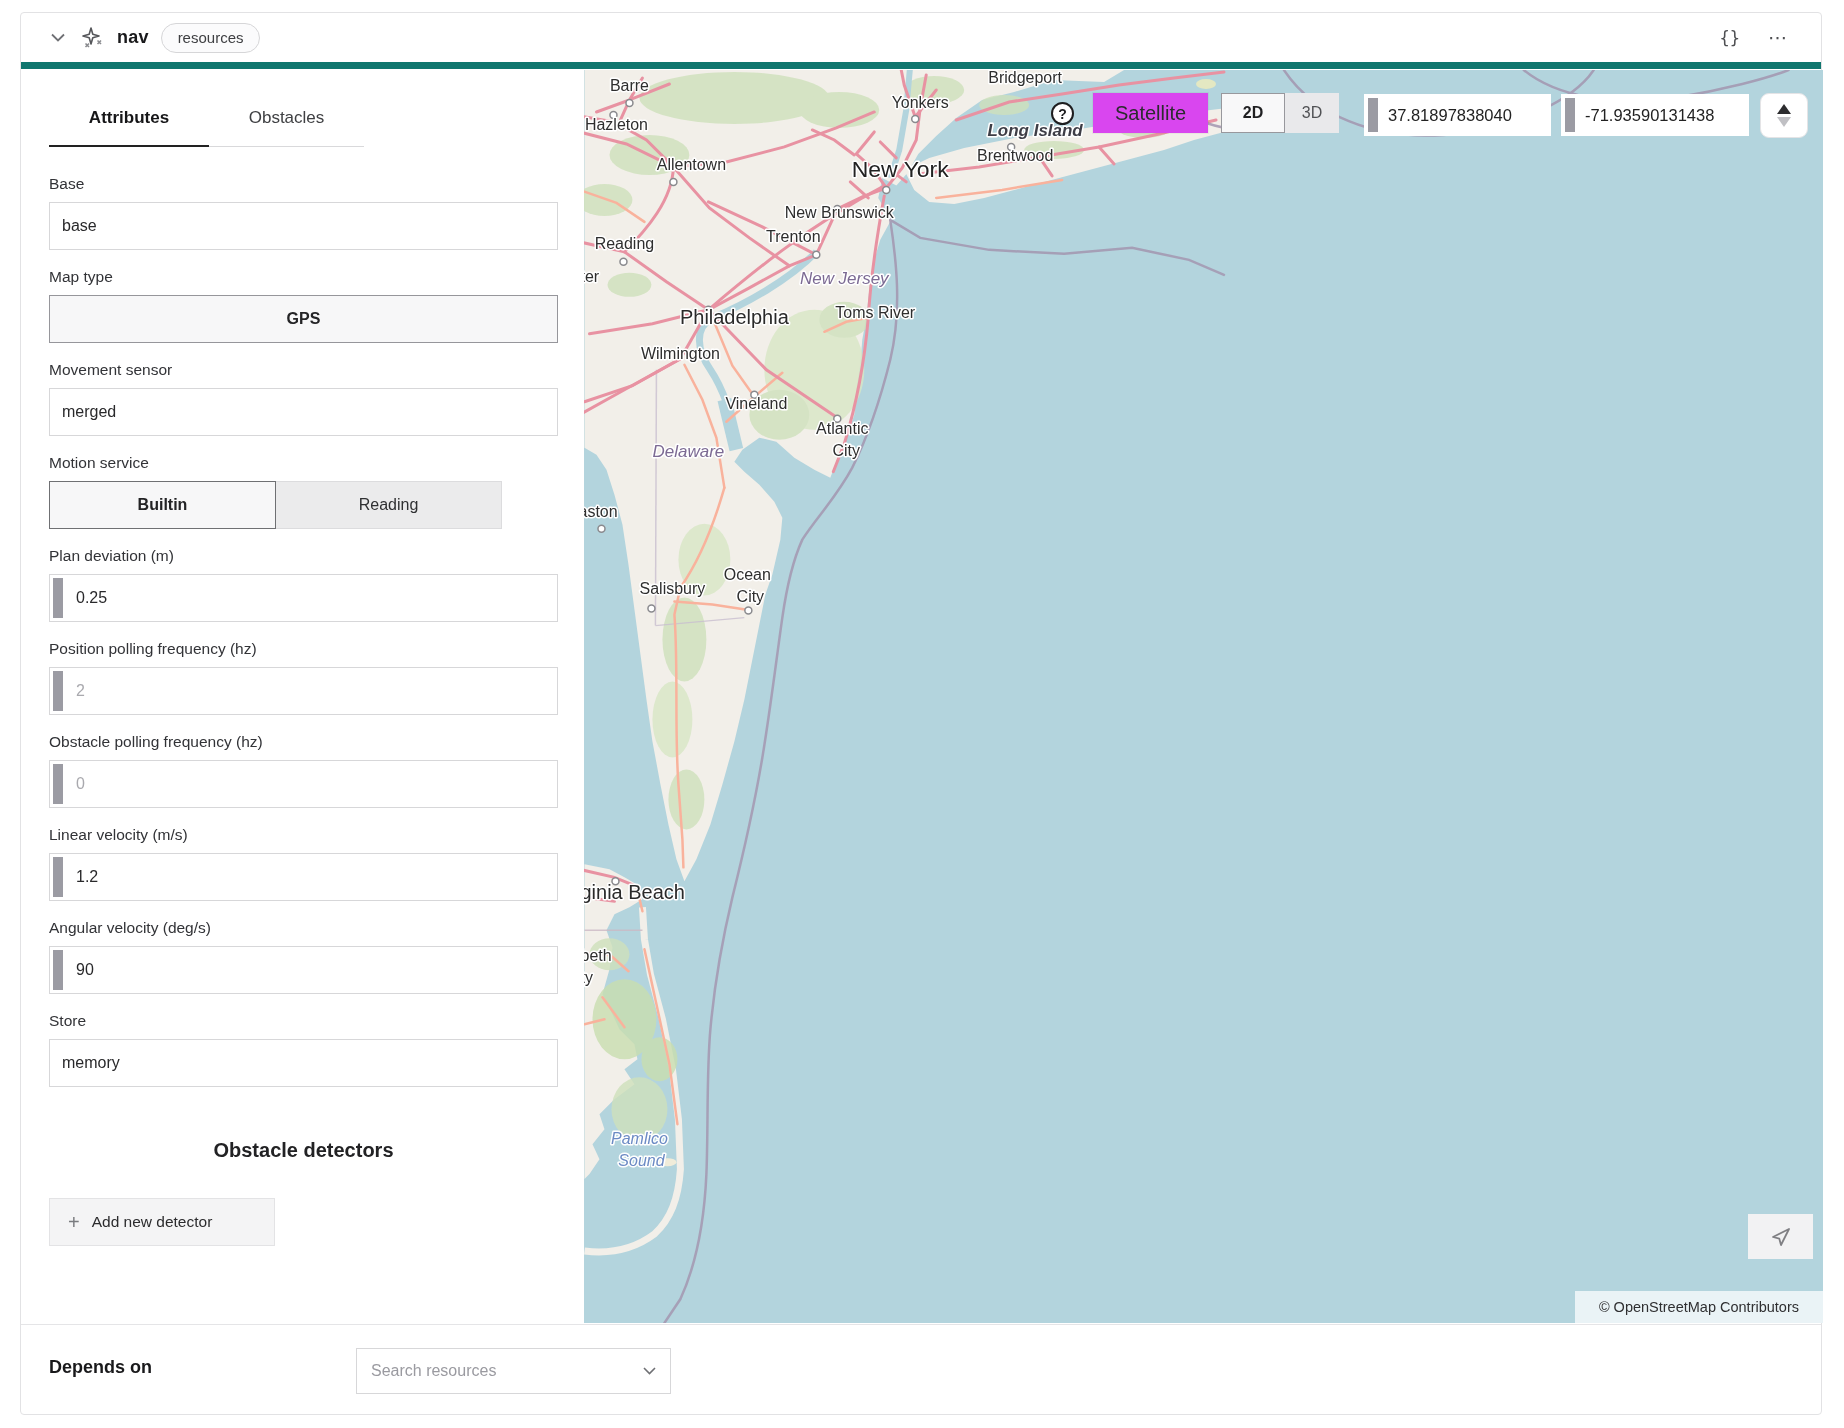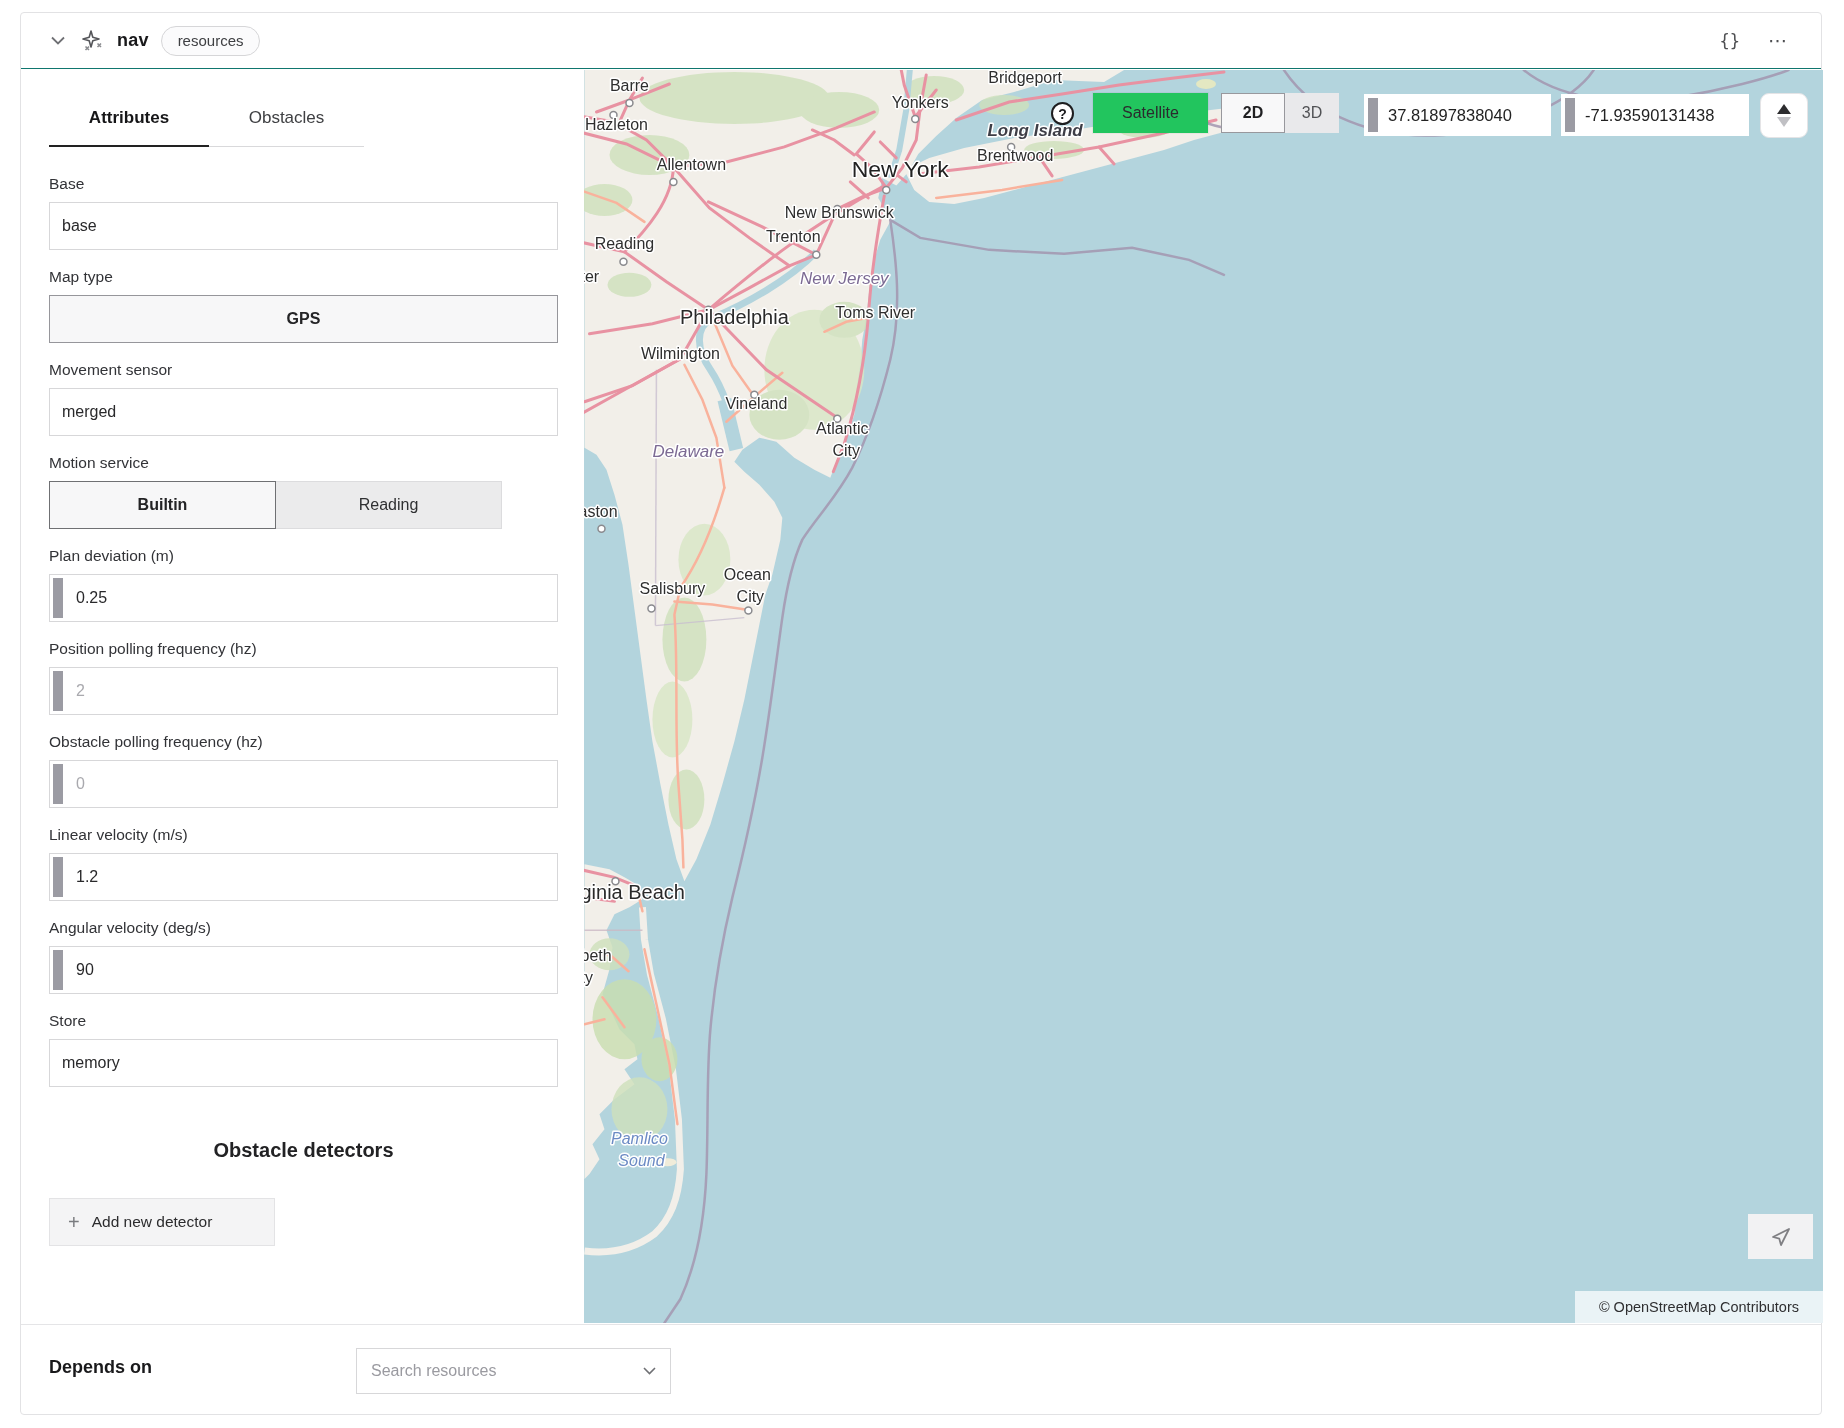--- a/index.html
+++ b/index.html
@@ -3,21 +3,21 @@
 <meta charset="utf-8">
 <style>
   * { margin:0; padding:0; box-sizing:border-box; }
   html,body { background:#fff; }
   body { font-family:"Liberation Sans", sans-serif; color:#282829; }
   .page { position:relative; width:1844px; height:1428px; background:#fff; overflow:hidden; }
   .card { position:absolute; left:20px; top:12px; width:1802px; height:1403px;
           border:1px solid #e2e2e4; border-radius:4px; background:#fff; }
 
   
-  .hdr { position:absolute; left:0; top:0; width:100%; height:56px; border-bottom:1px solid #0f766e;
+  .hdr { position:absolute; left:0; top:0; width:100%; height:56px; border-bottom:7px solid #0f766e;
          display:flex; align-items:center; padding:0 26px; gap:12px; }
   .chev-btn { width:22px; height:22px; display:flex; align-items:center; justify-content:center; cursor:pointer; }
   .svc-icon { width:24px; height:24px; display:flex; align-items:center; justify-content:center; }
   .hdr-name { font-size:18px; font-weight:700; color:#19191b; letter-spacing:.2px; }
   .badge { height:30px; padding:0 16px; border:1px solid #d6d6d8; border-radius:16px; background:#fbfbfc;
            font-size:15px; color:#3f4043; display:flex; align-items:center; }
   .hdr-spacer { flex:1; }
   .code-ic { font-family:"DejaVu Sans Mono", monospace; font-size:17px; color:#4e4f52; padding:0 10px; cursor:pointer; }
   .menu-ic { font-size:19px; color:#4e4f52; letter-spacing:2px; padding:0 6px; cursor:pointer; }
 
@@ -53,21 +53,21 @@
   .map svg text.city  { font-size:16px; fill:#2e2e2e; }
   .map svg text.city-md { font-size:20px; fill:#2a2a2a; }
   .map svg text.city-lg { font-size:23px; fill:#222; font-weight:500; }
   .map svg text.state { font-size:17px; fill:#7c6a93; font-style:italic; }
   .map svg text.water { font-size:16px; fill:#6b8ac4; font-style:italic; }
   .map svg text.island { font-size:17px; fill:#3d3d46; font-style:italic; font-weight:600; }
 
   .mctl { position:absolute; display:flex; align-items:center; justify-content:center; }
   .help { left:467px; top:32px; width:23px; height:23px; border:2px solid #1d1d1f; border-radius:50%;
           background:#fff; font-size:14px; font-weight:700; color:#1d1d1f; cursor:pointer; }
-  .sat  { left:509px; top:23px; width:115px; height:40px; background:#22c55e; font-size:16px; color:#2b2b2e;
+  .sat  { left:509px; top:23px; width:115px; height:40px; background:#d946ef; font-size:20px; color:#2b2b2e;
           cursor:pointer; box-shadow:0 0 0 1px rgba(0,0,0,.04); }
   .b2d  { left:637px; top:23px; width:64px; height:40px; background:#f8f8f9; border:1px solid #98989d;
           font-size:16px; font-weight:700; color:#1f1f21; cursor:pointer; }
   .b3d  { left:701px; top:23px; width:54px; height:40px; background:#e9e9eb; font-size:16px; color:#515255; cursor:pointer; }
   .coord { position:absolute; top:24px; height:42px; background:#fff; }
   .coord::before { content:""; position:absolute; left:4px; top:4px; bottom:4px; width:10px; background:#9b9ba3; }
   .coord input { position:absolute; inset:0; border:0; outline:none; background:transparent;
                  font-family:"Liberation Sans",sans-serif; font-size:16.5px; color:#222; padding-left:24px; }
   .lat { left:780px; width:187px; } .lon { left:977px; width:188px; }
   .stepper { left:1176px; top:23px; width:48px; height:45px; background:#fff; border:1px solid #e4e4e6;

